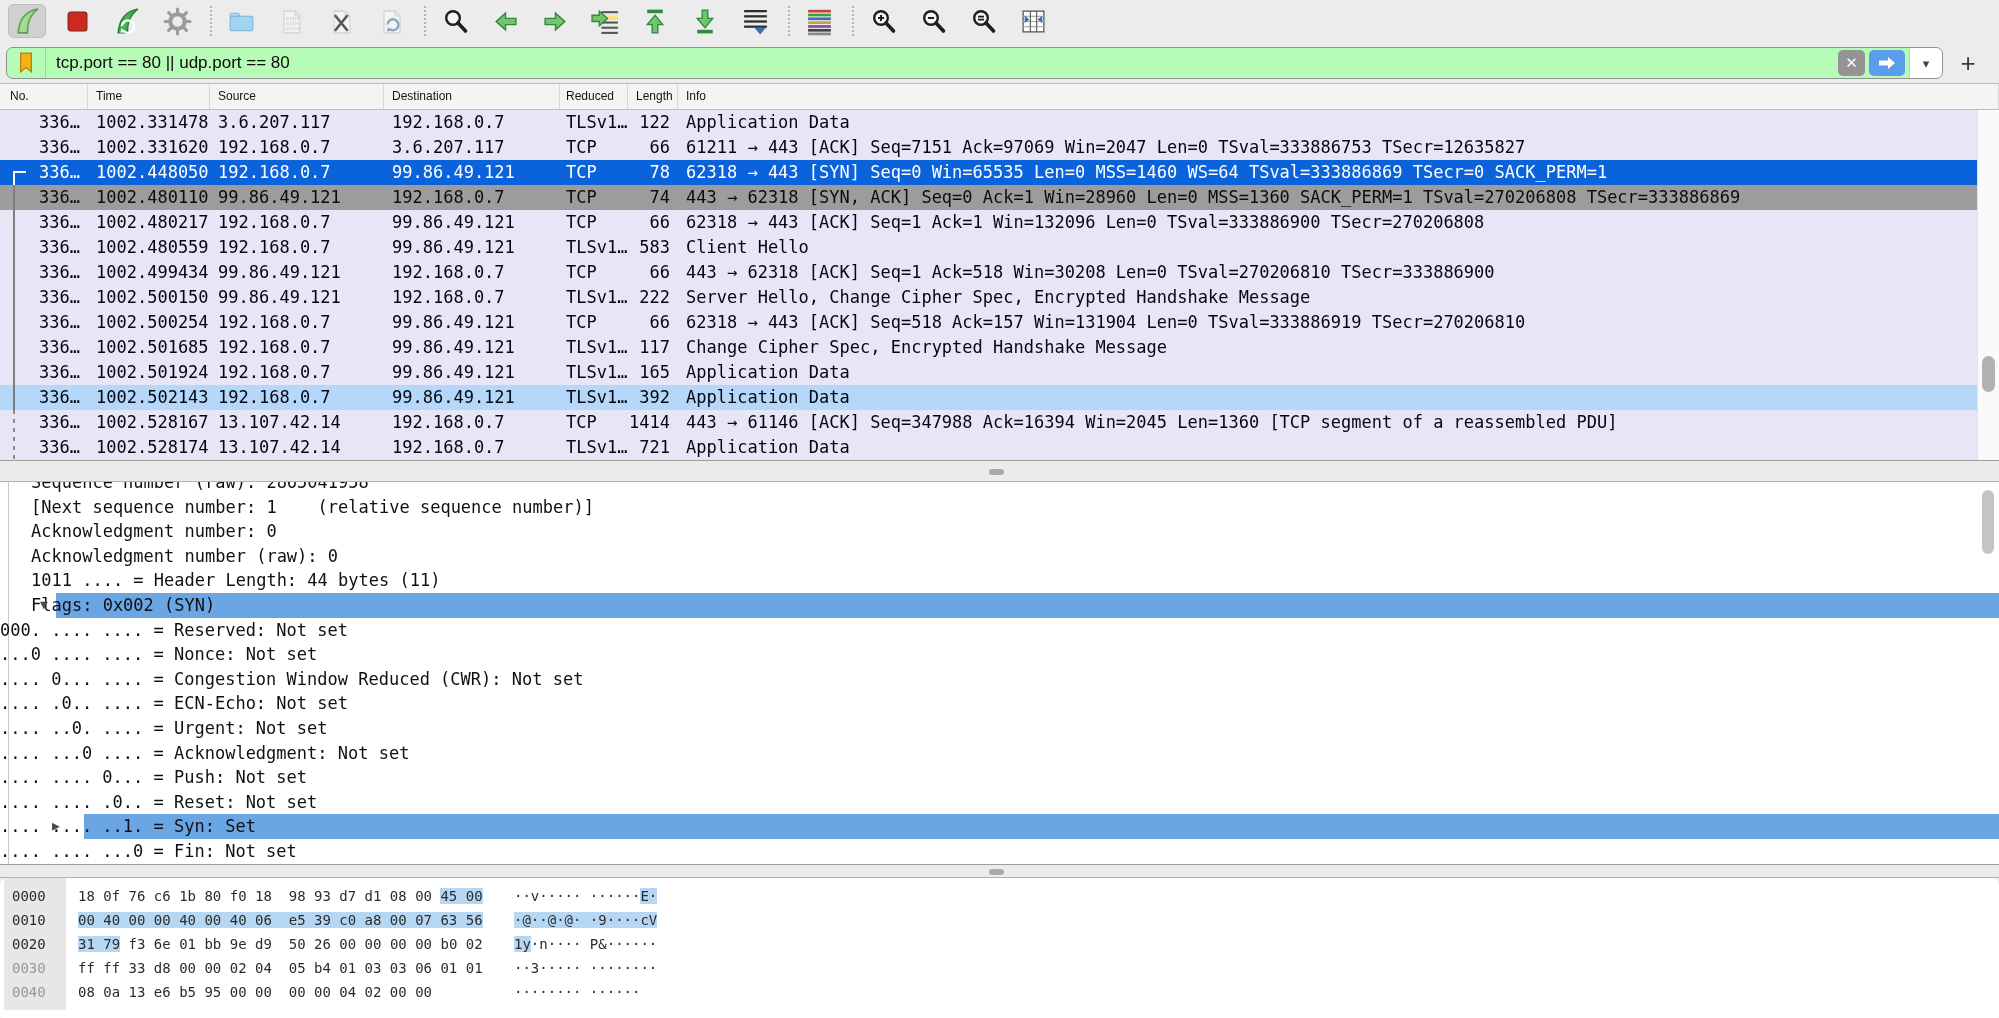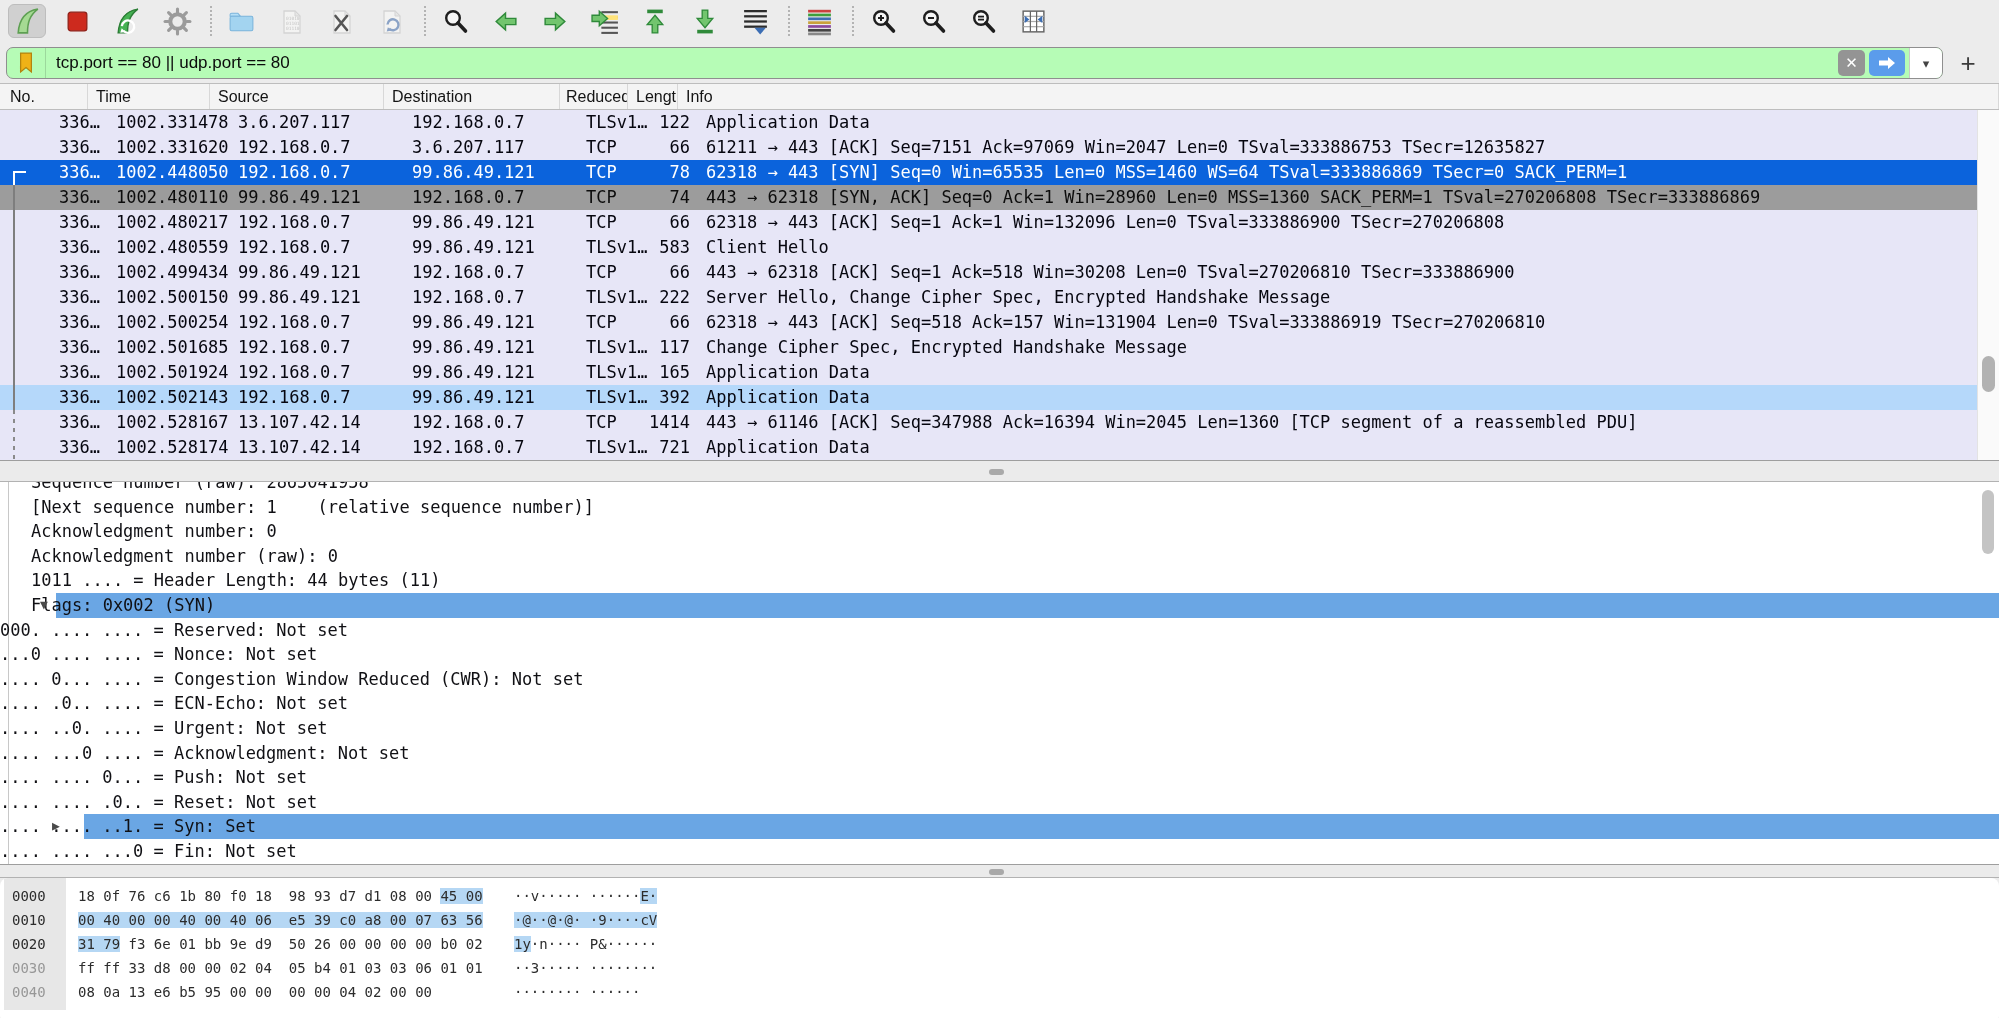--- a/index.html
+++ b/index.html
@@ -28,28 +28,28 @@
   #fapply{width:36px;height:26px;background:var(--apply-blue,#5b9ceb);border-radius:5px;
           display:flex;align-items:center;justify-content:center;margin-right:4px;flex:none;}
   #fcaret{width:32px;height:100%;background:#fff;border-left:1px solid #c9c9c9;color:#444;
           display:flex;align-items:center;justify-content:center;font-size:13px;flex:none;}
   #fplus{position:absolute;left:1950px;top:5px;width:36px;height:32px;display:flex;
          align-items:center;justify-content:center;font-size:26px;color:#3c3c3c;}
 
   
   #plheader{position:absolute;left:0;top:84px;width:100%;height:26px;background:#f4f4f4;
             border-bottom:1px solid #bdbdbd;box-sizing:border-box;display:flex;
-            font-size:16px;color:#141414;line-height:25px;}
+            font-size:12px;color:#141414;line-height:25px;}
   .hc{box-sizing:border-box;border-right:1px solid #d8d8d8;overflow:hidden;white-space:nowrap;
       padding-left:8px;flex:none;}
   #plrows{position:absolute;left:0;top:110px;width:1977px;height:350px;overflow:hidden;
           background:#fff;}
   .prow{position:absolute;left:0;width:1977px;height:25px;display:flex;
         font-family:"DejaVu Sans Mono",monospace;font-size:17px;line-height:25px;
-        background:var(--row-bg,#e7e6f7);color:#06060f;padding-left:20px;}
+        background:var(--row-bg,#e7e6f7);color:#06060f;}
   .prow.sel{background:var(--sel-row,#0b63dc);color:#fff;}
   .prow.gray{background:var(--gray-row,#9c9c9c);color:#0c0c0c;}
   .prow.rel{background:var(--rel-row,#b5d8fa);}
   .pc{box-sizing:border-box;overflow:hidden;white-space:pre;flex:none;}
   .c0{width:88px;text-align:right;padding-right:8px;}
   .c1{width:122px;padding-left:8px;}
   .c2{width:174px;padding-left:8px;}
   .c3{width:176px;padding-left:8px;}
   .c4{width:68px;padding-left:6px;}
   .c5{width:50px;text-align:right;padding-right:8px;}

